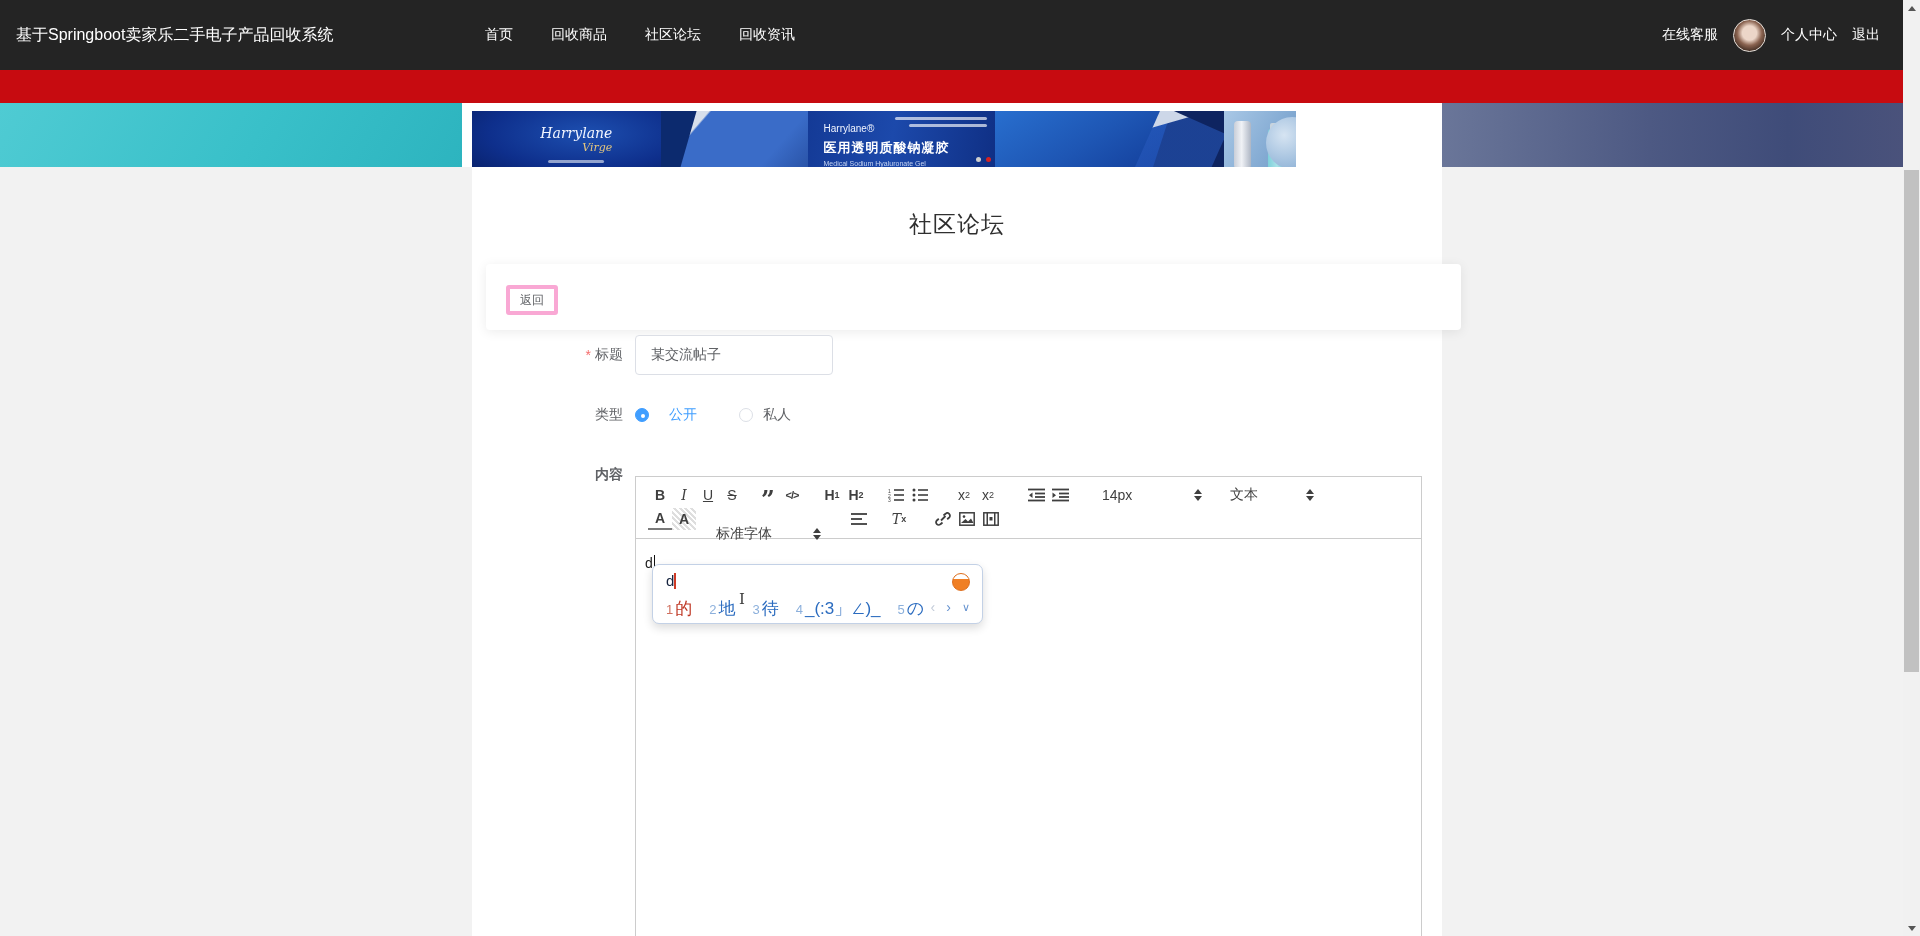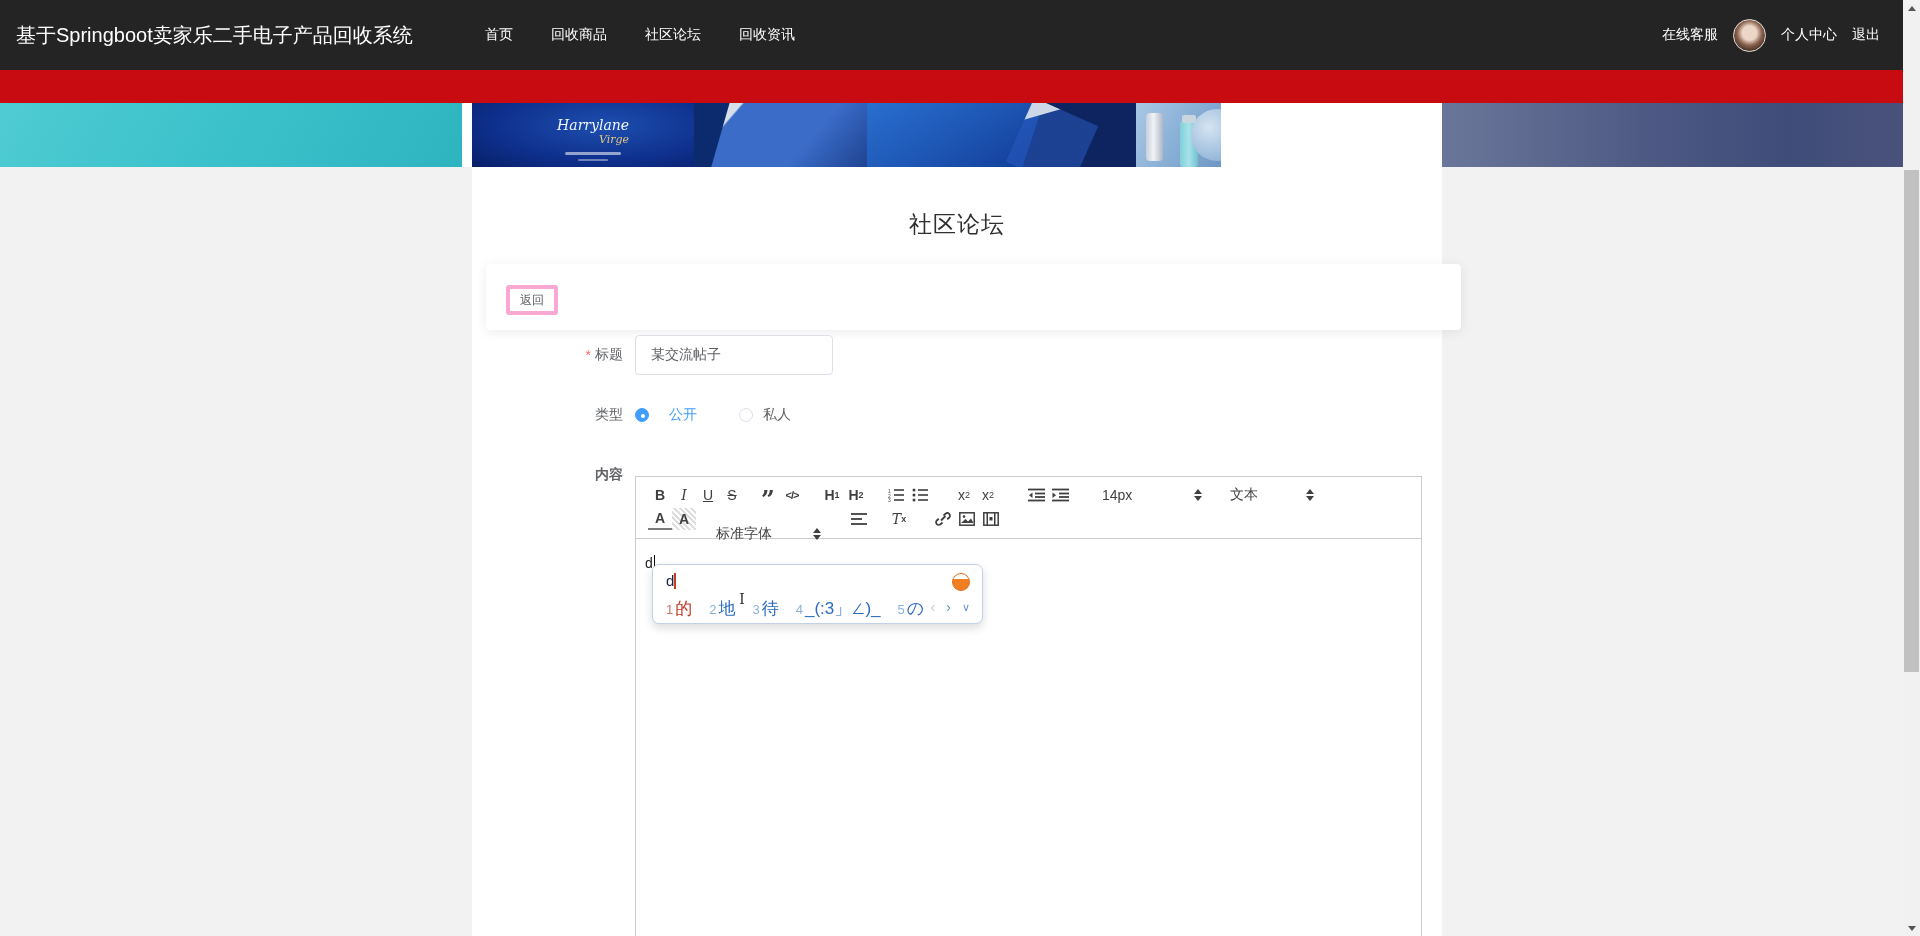--- a/index.html
+++ b/index.html
@@ -2,36 +2,36 @@
 <html><head>
 <meta charset="utf-8">
 <style>
   * { margin:0; padding:0; box-sizing:border-box; }
   html,body { width:1920px; height:936px; overflow:hidden; background:#f2f2f2;
               font-family:"Liberation Sans", sans-serif; }
 
   
   .nav { position:absolute; left:0; top:0; width:1903px; height:70px; background:#242424; }
   .brand { position:absolute; left:16px; top:0; height:70px; display:flex; align-items:center;
-           color:#fff; font-size:20px; }
+           color:#fff; font-size:16px; }
   .nav-links { position:absolute; left:485px; top:0; height:70px; display:flex; gap:38px; align-items:center; }
   .nav-link { color:#fff; font-size:14px; cursor:pointer; white-space:nowrap;text-align:center; }
   .nav-right { position:absolute; right:23px; top:0; height:70px; display:flex; gap:15px; align-items:center; }
   .nav-right .nav-link { font-size:14px; }
   .avatar { width:33px; height:33px; border-radius:50%; border:1px solid #e9e2dc;
             background:radial-gradient(circle at 50% 42%, #ecd6c8 0 30%, #8a6350 52%, #402c22 78%, #2c2019 100%); }
 
   
   .ribbon { position:absolute; left:0; top:70px; width:1903px; height:33px; background:#c70b10; }
 
   
   .banner-row { position:absolute; left:0; top:103px; width:1903px; height:64px; background:#fff; }
   .slide-teal { position:absolute; left:0; top:0; width:462px; height:64px;
                 background:linear-gradient(120deg,#4fcbd3 0%,#39c0c9 55%,#2db4bf 100%); }
-  .slides { position:absolute; left:472px; top:0; width:824px; height:64px; display:flex; }
+  .slides { position:absolute; left:472px; top:8px; width:824px; height:64px; display:flex; }
   .seg { position:relative; height:64px; overflow:hidden; }
   .seg1 { width:222px; background:radial-gradient(ellipse at 60% 35%, #1d4fb0 0%, #0e2f8c 60%, #081f66 100%); }
   .seg1-txt { position:absolute; left:50%; top:14px; transform:translateX(-36%); text-align:center; }
   .seg1-brand { color:#f2f5ff; font-family:"DejaVu Serif", serif; font-style:italic; font-size:14px; }
   .seg1-sub { color:#e6c87e; font-family:"DejaVu Serif", serif; font-style:italic; font-size:11px; text-align:right; }
   .seg1-bar { width:56px; height:3px; margin:6px auto 0; background:rgba(255,255,255,.55); border-radius:2px; }
   .seg1-bar2 { width:30px; height:2px; margin:4px auto 0; background:rgba(255,255,255,.4); border-radius:2px; }
   .seg2 { width:173px; background:#0c2a6e; }
   .seg2::before { content:""; position:absolute; left:28px; top:-18px; width:150px; height:110px;
                   transform:rotate(16deg); background:linear-gradient(115deg,#d8dfeb 0 14%,#3a6cc8 15% 55%,#16357f 100%); }
@@ -179,20 +179,36 @@
   <div class="slides">
     <div class="seg seg1">
       <div class="seg1-txt">
         <div class="seg1-brand">Harrylane</div>
         <div class="seg1-sub">Virge</div>
         <div class="seg1-bar"></div>
         <div class="seg1-bar2"></div>
       </div>
     </div>
     <div class="seg seg2"></div>
+    <div class="seg seg3">
+      <div class="seg3-lines">
+          <div class="l1"></div>
+          <div class="l2"></div>
+        </div>
+      <div class="seg3-inner">
+        <div class="seg3-brand">Harrylane®</div>
+        <div class="seg3-title">医用透明质酸钠凝胶</div>
+        <div class="seg3-sub">Medical Sodium Hyaluronate Gel</div>
+      </div>
+      <div class="seg3-dots">
+          <i class="d-gray"></i>
+          <i class="d-red"></i>
+          <i class="d-gray"></i>
+        </div>
+    </div>
     <div class="seg seg4"></div>
     <div class="seg seg5">
       <div class="bottle-s"></div>
       <div class="bottle-t"></div>
       <div class="dome"></div>
     </div>
   </div>
   <div class="slide-dim"></div>
   <div class="carousel-dot"></div>
 </div>

